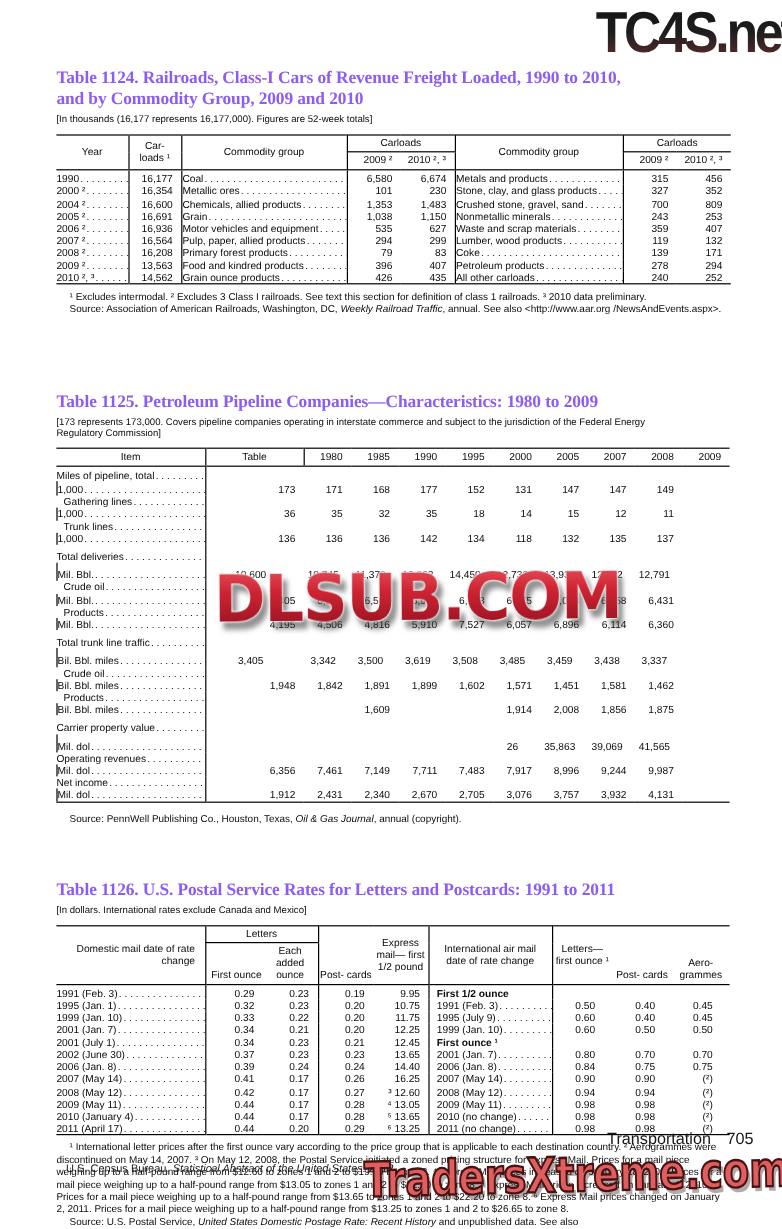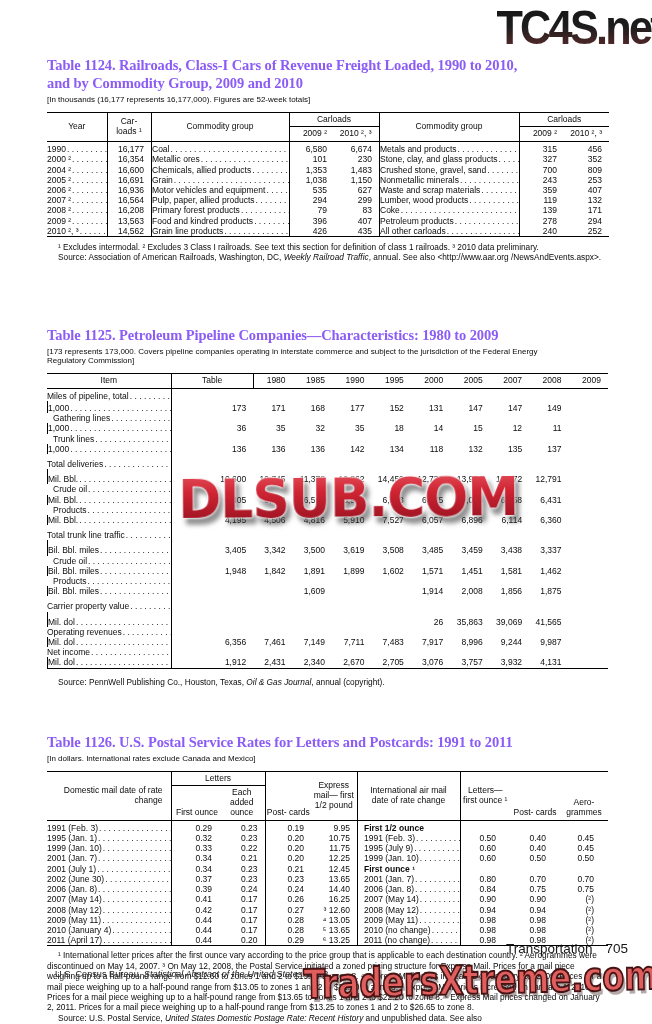--- a/index.html
+++ b/index.html
@@ -20,21 +20,21 @@
 
   
   table { border-collapse:collapse; width:100%; table-layout:fixed; margin-top:7px;
           border-top:1.5px solid #000; border-bottom:1px solid #000; }
   th, td { font-size:8.5px; line-height:10.2px; font-weight:normal; padding:0; vertical-align:bottom; }
   thead th { vertical-align:middle; text-align:center; line-height:9.8px; padding:2px 1px; border-bottom:1px solid #000; }
   .bl { border-left:1px solid #000; }
   .n { text-align:right; padding-right:7px; }
   .n2 { text-align:right; padding-right:14px; }
   tbody tr:first-child td { padding-top:2px; }
-  tr.gapr td { padding-top:5px; }
+  tr.gapr td { padding-top:5px;text-align:center; }
 
   
   .ld { display:flex; align-items:baseline; overflow:hidden; }
   .ld .t { white-space:nowrap; }
   .ld::after {
     content:" .  .  .  .  .  .  .  .  .  .  .  .  .  .  .  .  .  .  .  .  .  .  .  .  .  .  .  .  .  .  .  .";
     flex:1; min-width:0; overflow:hidden; white-space:nowrap; margin-left:1px;
   }
   .ind .t { padding-left:6px; }
   tr.hdrr .c-i { font-weight:bold; }
@@ -265,21 +265,21 @@
             <td class="bl n">278</td>
             <td class="n">294</td>
           </tr>
 
           <tr>
             <td class="ld">
               <span class="t">2010 ², ³</span>
             </td>
             <td class="bl n">14,562</td>
             <td class="bl ld">
-              <span class="t">Grain line products</span>
+              <span class="t">Grain ounce products</span>
             </td>
             <td class="bl n">426</td>
             <td class="n">435</td>
             <td class="bl ld">
               <span class="t">All other carloads</span>
             </td>
             <td class="bl n">240</td>
             <td class="n">252</td>
           </tr>
 

